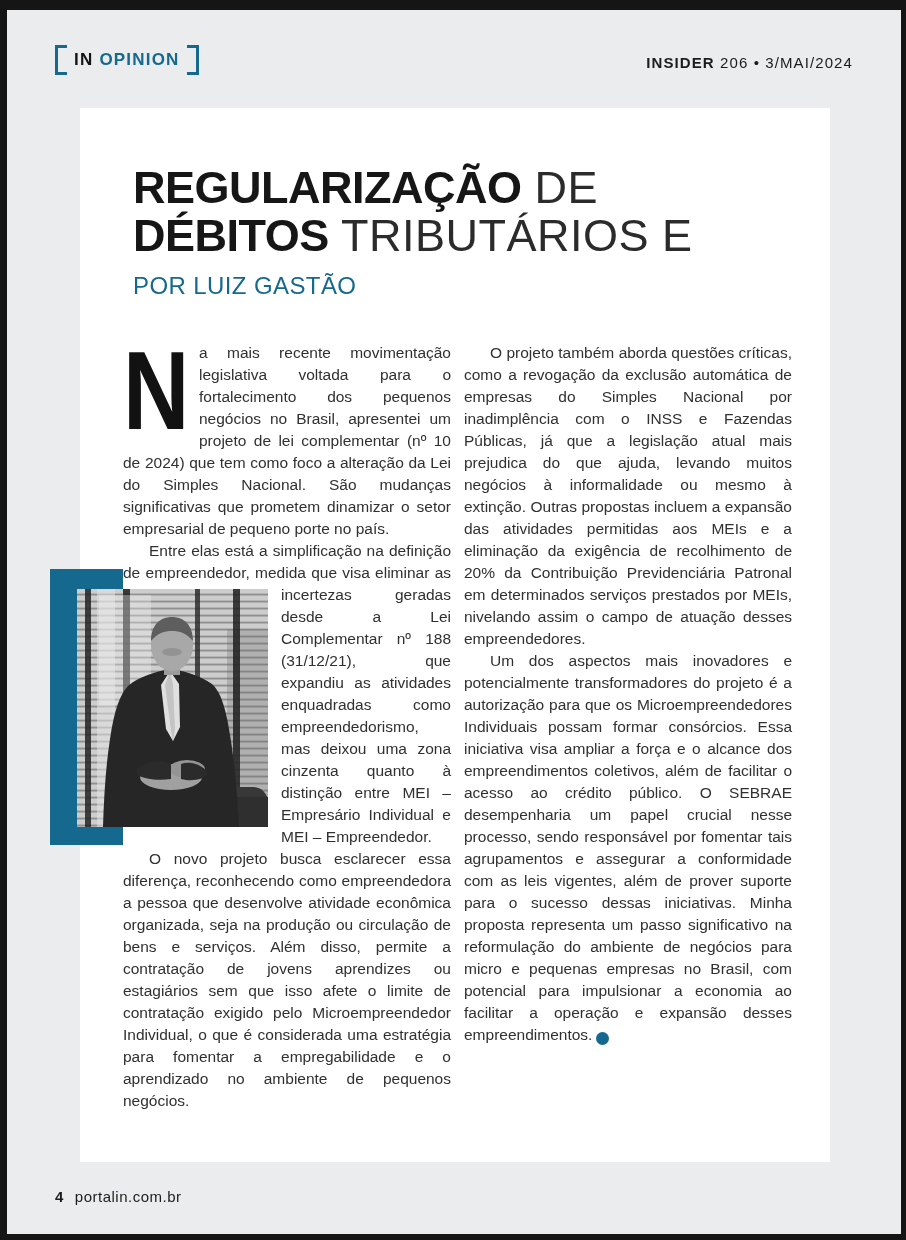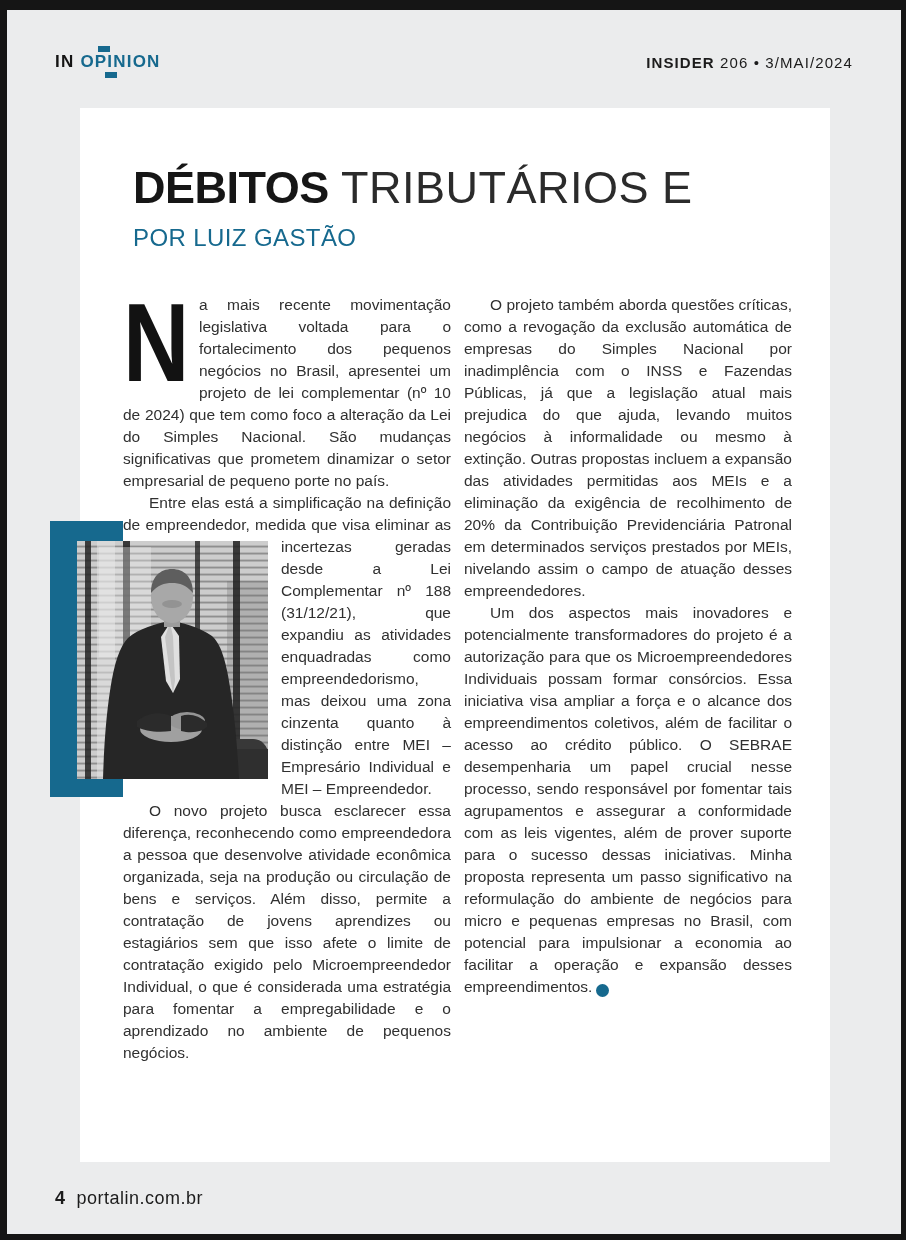--- a/index.html
+++ b/index.html
@@ -7,21 +7,21 @@
     position:relative;
     width:906px;height:1240px;
     box-sizing:border-box;
     background:#ebeced;
     border-style:solid;border-color:#151515;
     border-width:10px 5px 6px 7px;
     font-family:"Liberation Sans", sans-serif;
     overflow:hidden;
   }
   
-  .header-left{position:absolute;left:48px;top:36px;display:flex;align-items:center;height:28px;flex-direction:column;}
+  .header-left{position:absolute;left:48px;top:36px;display:flex;align-items:center;height:28px;}
   .bracket{display:inline-block;width:9px;height:24px;border:3px solid var(--accent);}
   .bracket.l{border-right:none;margin-right:7px;}
   .bracket.r{border-left:none;margin-left:7px;}
   .tag-text{font-size:17px;font-weight:bold;letter-spacing:1.2px;color:#141414;}
   .tag-text .hl{color:var(--accent);margin-left:6px;}
   .header-right{position:absolute;top:44px;right:48px;font-size:15px;letter-spacing:1.1px;color:#1c1c1c;}
   .header-right b{font-weight:bold;}
   
   .sheet{position:absolute;left:73px;top:98px;width:750px;height:1054px;background:#ffffff;}
   
@@ -40,38 +40,39 @@
     transform:scaleX(0.82);transform-origin:left center;}
   
   .photo-float{float:left;width:191px;height:238px;margin:5px 13px 8px -46px;position:relative;}
   .photo-bracket{position:absolute;left:-27px;top:-20px;width:73px;height:276px;background:var(--accent);z-index:0;}
   .photo-float svg{position:relative;z-index:1;display:block;}
   
   .endmark{display:inline-flex;width:13px;height:13px;border-radius:50%;background:var(--accent);
     color:#fff;font-size:9px;line-height:13px;align-items:center;justify-content:center;
     vertical-align:-1px;margin-left:4px;}
   
-  .footer{position:absolute;left:48px;top:1178px;font-size:18px;color:#1c1c1c;letter-spacing:0.5px;}
+  .footer{position:absolute;left:48px;top:1178px;font-size:15px;color:#1c1c1c;letter-spacing:0.5px;}
   .footer b{font-weight:bold;margin-right:11px;}
 </style>
 </head>
 <body>
 
 <div class="page" style="--accent:#16698e;">
 
   <div class="header-left">
     <span class="bracket l"></span>
     <span class="tag-text"><b>IN</b><b class="hl">OPINION</b></span>
     <span class="bracket r"></span>
   </div>
   <div class="header-right"><b>INSIDER</b> <span>206 • 3/MAI/2024</span></div>
 
   <div class="sheet">
 
     <div class="title">
+      <div><span class="b">REGULARIZAÇÃO</span><span class="lt"> DE</span></div>
       <div><span class="b">DÉBITOS</span><span class="lt"> TRIBUTÁRIOS E</span></div>
     </div>
 
     <div class="byline">POR LUIZ GASTÃO</div>
 
     <div class="columns">
 
       <div class="col">
         <p>
           <span class="dropcap"><span>N</span></span><span>a mais recente movimentação legislativa voltada para o fortalecimento dos pequenos negócios no Brasil, apresentei um projeto de lei complementar (nº 10 de 2024) que tem como foco a alteração da Lei do Simples Nacional. São mudanças significativas que prometem dinamizar o setor empresarial de pequeno porte no país.</span>

